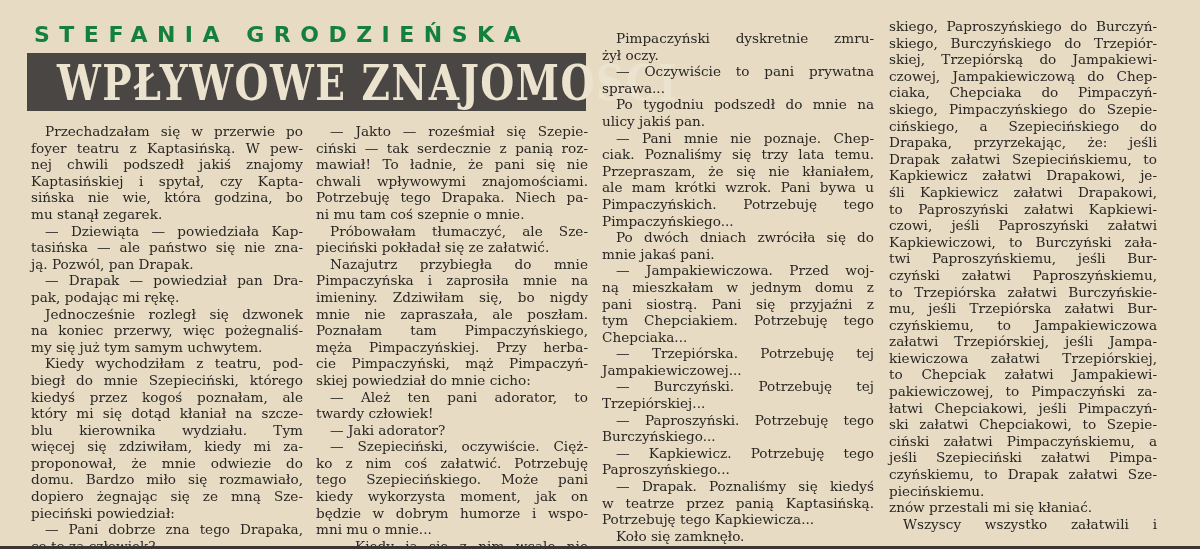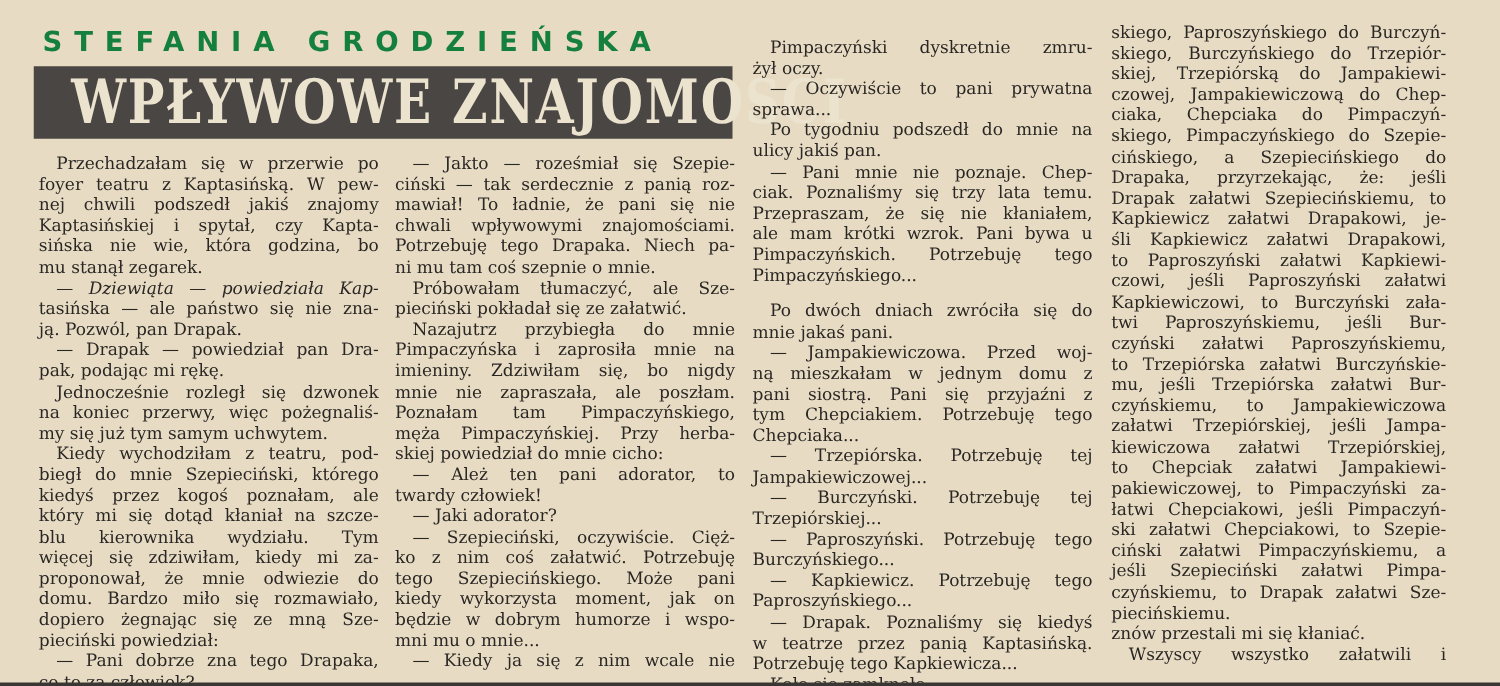--- a/index.html
+++ b/index.html
@@ -28,21 +28,21 @@
   <span class="title-text">WPŁYWOWE ZNAJOMOŚCI</span>
 </div>
 
 <div id="col1" class="col">
     <span class="line" style="padding-left: 14px;">Przechadzałam się w przerwie po</span>
     <span class="line">foyer teatru z Kaptasińską. W pew-</span>
     <span class="line">nej chwili podszedł jakiś znajomy</span>
     <span class="line">Kaptasińskiej i spytał, czy Kapta-</span>
     <span class="line">sińska nie wie, która godzina, bo</span>
     <span class="line end">mu stanął zegarek.</span>
-    <span class="line" style="padding-left: 14px; font-style: italic;">— Dziewiąta — powiedziała Kap-</span>
+    <span class="line" style="padding-left: 14px;">— Dziewiąta — powiedziała Kap-</span>
     <span class="line">tasińska — ale państwo się nie zna-</span>
     <span class="line end">ją. Pozwól, pan Drapak.</span>
     <span class="line" style="padding-left: 14px;">— Drapak — powiedział pan Dra-</span>
     <span class="line end">pak, podając mi rękę.</span>
     <span class="line" style="padding-left: 14px;">Jednocześnie rozległ się dzwonek</span>
     <span class="line">na koniec przerwy, więc pożegnaliś-</span>
     <span class="line end">my się już tym samym uchwytem.</span>
     <span class="line" style="padding-left: 14px;">Kiedy wychodziłam z teatru, pod-</span>
     <span class="line">biegł do mnie Szepieciński, którego</span>
     <span class="line">kiedyś przez kogoś poznałam, ale</span>
@@ -64,20 +64,21 @@
     <span class="line">Potrzebuję tego Drapaka. Niech pa-</span>
     <span class="line end">ni mu tam coś szepnie o mnie.</span>
     <span class="line" style="padding-left: 14px;">Próbowałam tłumaczyć, ale Sze-</span>
     <span class="line end">pieciński pokładał się ze załatwić.</span>
     <span class="line" style="padding-left: 14px;">Nazajutrz przybiegła do mnie</span>
     <span class="line">Pimpaczyńska i zaprosiła mnie na</span>
     <span class="line">imieniny. Zdziwiłam się, bo nigdy</span>
     <span class="line">mnie nie zapraszała, ale poszłam.</span>
     <span class="line">Poznałam tam Pimpaczyńskiego,</span>
     <span class="line">męża Pimpaczyńskiej. Przy herba-</span>
+    <span class="line">cie Pimpaczyński, mąż Pimpaczyń-</span>
     <span class="line end">skiej powiedział do mnie cicho:</span>
     <span class="line" style="padding-left: 14px;">— Ależ ten pani adorator, to</span>
     <span class="line end">twardy człowiek!</span>
     <span class="line end" style="padding-left: 14px;">— Jaki adorator?</span>
     <span class="line" style="padding-left: 14px;">— Szepieciński, oczywiście. Cięż-</span>
     <span class="line">ko z nim coś załatwić. Potrzebuję</span>
     <span class="line">tego Szepiecińskiego. Może pani</span>
     <span class="line">kiedy wykorzysta moment, jak on</span>
     <span class="line">będzie w dobrym humorze i wspo-</span>
     <span class="line end">mni mu o mnie...</span>
@@ -89,21 +90,21 @@
     <span class="line" style="padding-left: 14px;">— Oczywiście to pani prywatna</span>
     <span class="line end">sprawa...</span>
     <span class="line" style="padding-left: 14px;">Po tygodniu podszedł do mnie na</span>
     <span class="line end">ulicy jakiś pan.</span>
     <span class="line" style="padding-left: 14px;">— Pani mnie nie poznaje. Chep-</span>
     <span class="line">ciak. Poznaliśmy się trzy lata temu.</span>
     <span class="line">Przepraszam, że się nie kłaniałem,</span>
     <span class="line">ale mam krótki wzrok. Pani bywa u</span>
     <span class="line">Pimpaczyńskich. Potrzebuję tego</span>
     <span class="line end">Pimpaczyńskiego...</span>
-    <span class="line" style="padding-left: 14px; margin-top: 12px;">Po dwóch dniach zwróciła się do</span>
+    <span class="line" style="padding-left: 14px;">Po dwóch dniach zwróciła się do</span>
     <span class="line end">mnie jakaś pani.</span>
     <span class="line" style="padding-left: 14px;">— Jampakiewiczowa. Przed woj-</span>
     <span class="line">ną mieszkałam w jednym domu z</span>
     <span class="line">pani siostrą. Pani się przyjaźni z</span>
     <span class="line">tym Chepciakiem. Potrzebuję tego</span>
     <span class="line end">Chepciaka...</span>
     <span class="line" style="padding-left: 14px;">— Trzepiórska. Potrzebuję tej</span>
     <span class="line end">Jampakiewiczowej...</span>
     <span class="line" style="padding-left: 14px;">— Burczyński. Potrzebuję tej</span>
     <span class="line end">Trzepiórskiej...</span>

